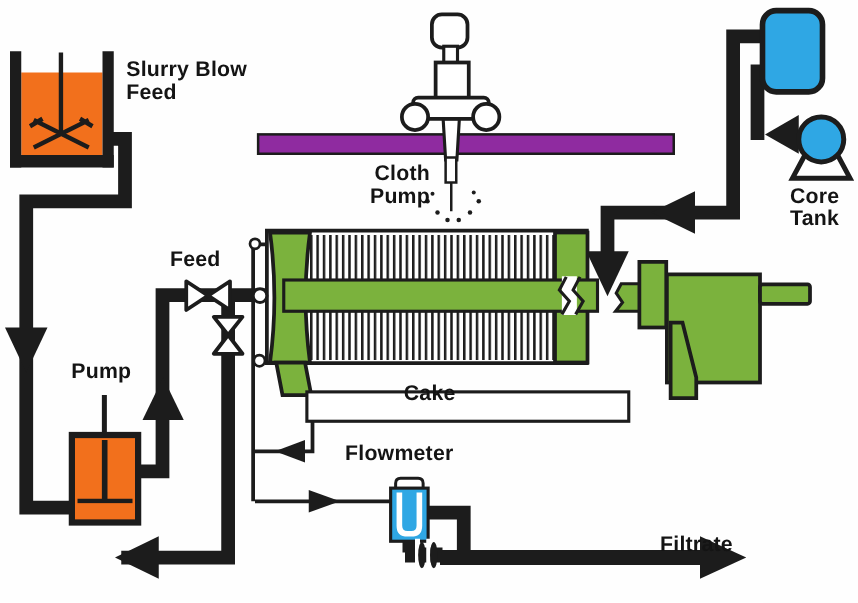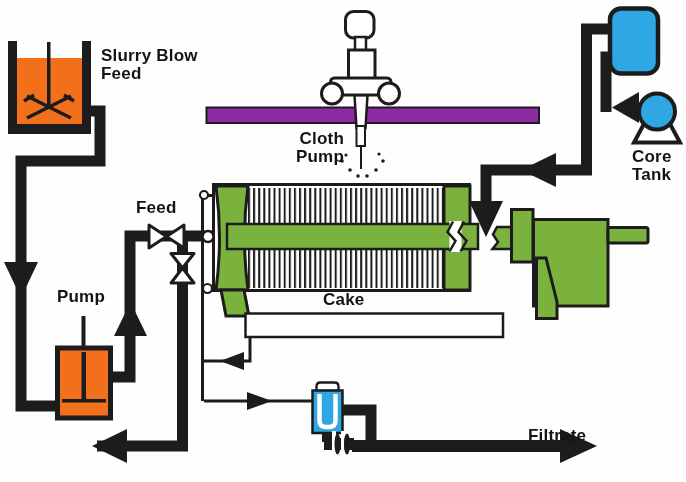--- a/index.html
+++ b/index.html
@@ -164,15 +164,16 @@
 <div class="lbl ctr" style="left:264px;top:130px;width:80px;">
   <span>Cloth</span><br>
   <span>Pump</span>
 </div>
 <div class="lbl" style="left:632px;top:148px;">
   <span>Core</span><br>
   <span>Tank</span>
 </div>
 <div class="lbl" style="left:136px;top:199px;">Feed</div>
 <div class="lbl" style="left:57px;top:288px;">Pump</div>
-<div class="lbl" style="left:323px;top:291px;">Cake</div>
+<div class="lbl" style="left:323px;top:306px;">Cake</div>
+<div class="lbl" style="left:276px;top:354px;">Flowmeter</div>
 <div class="lbl" style="left:528px;top:427px;">Filtrate</div>
 </div>
 
 </body></html>

